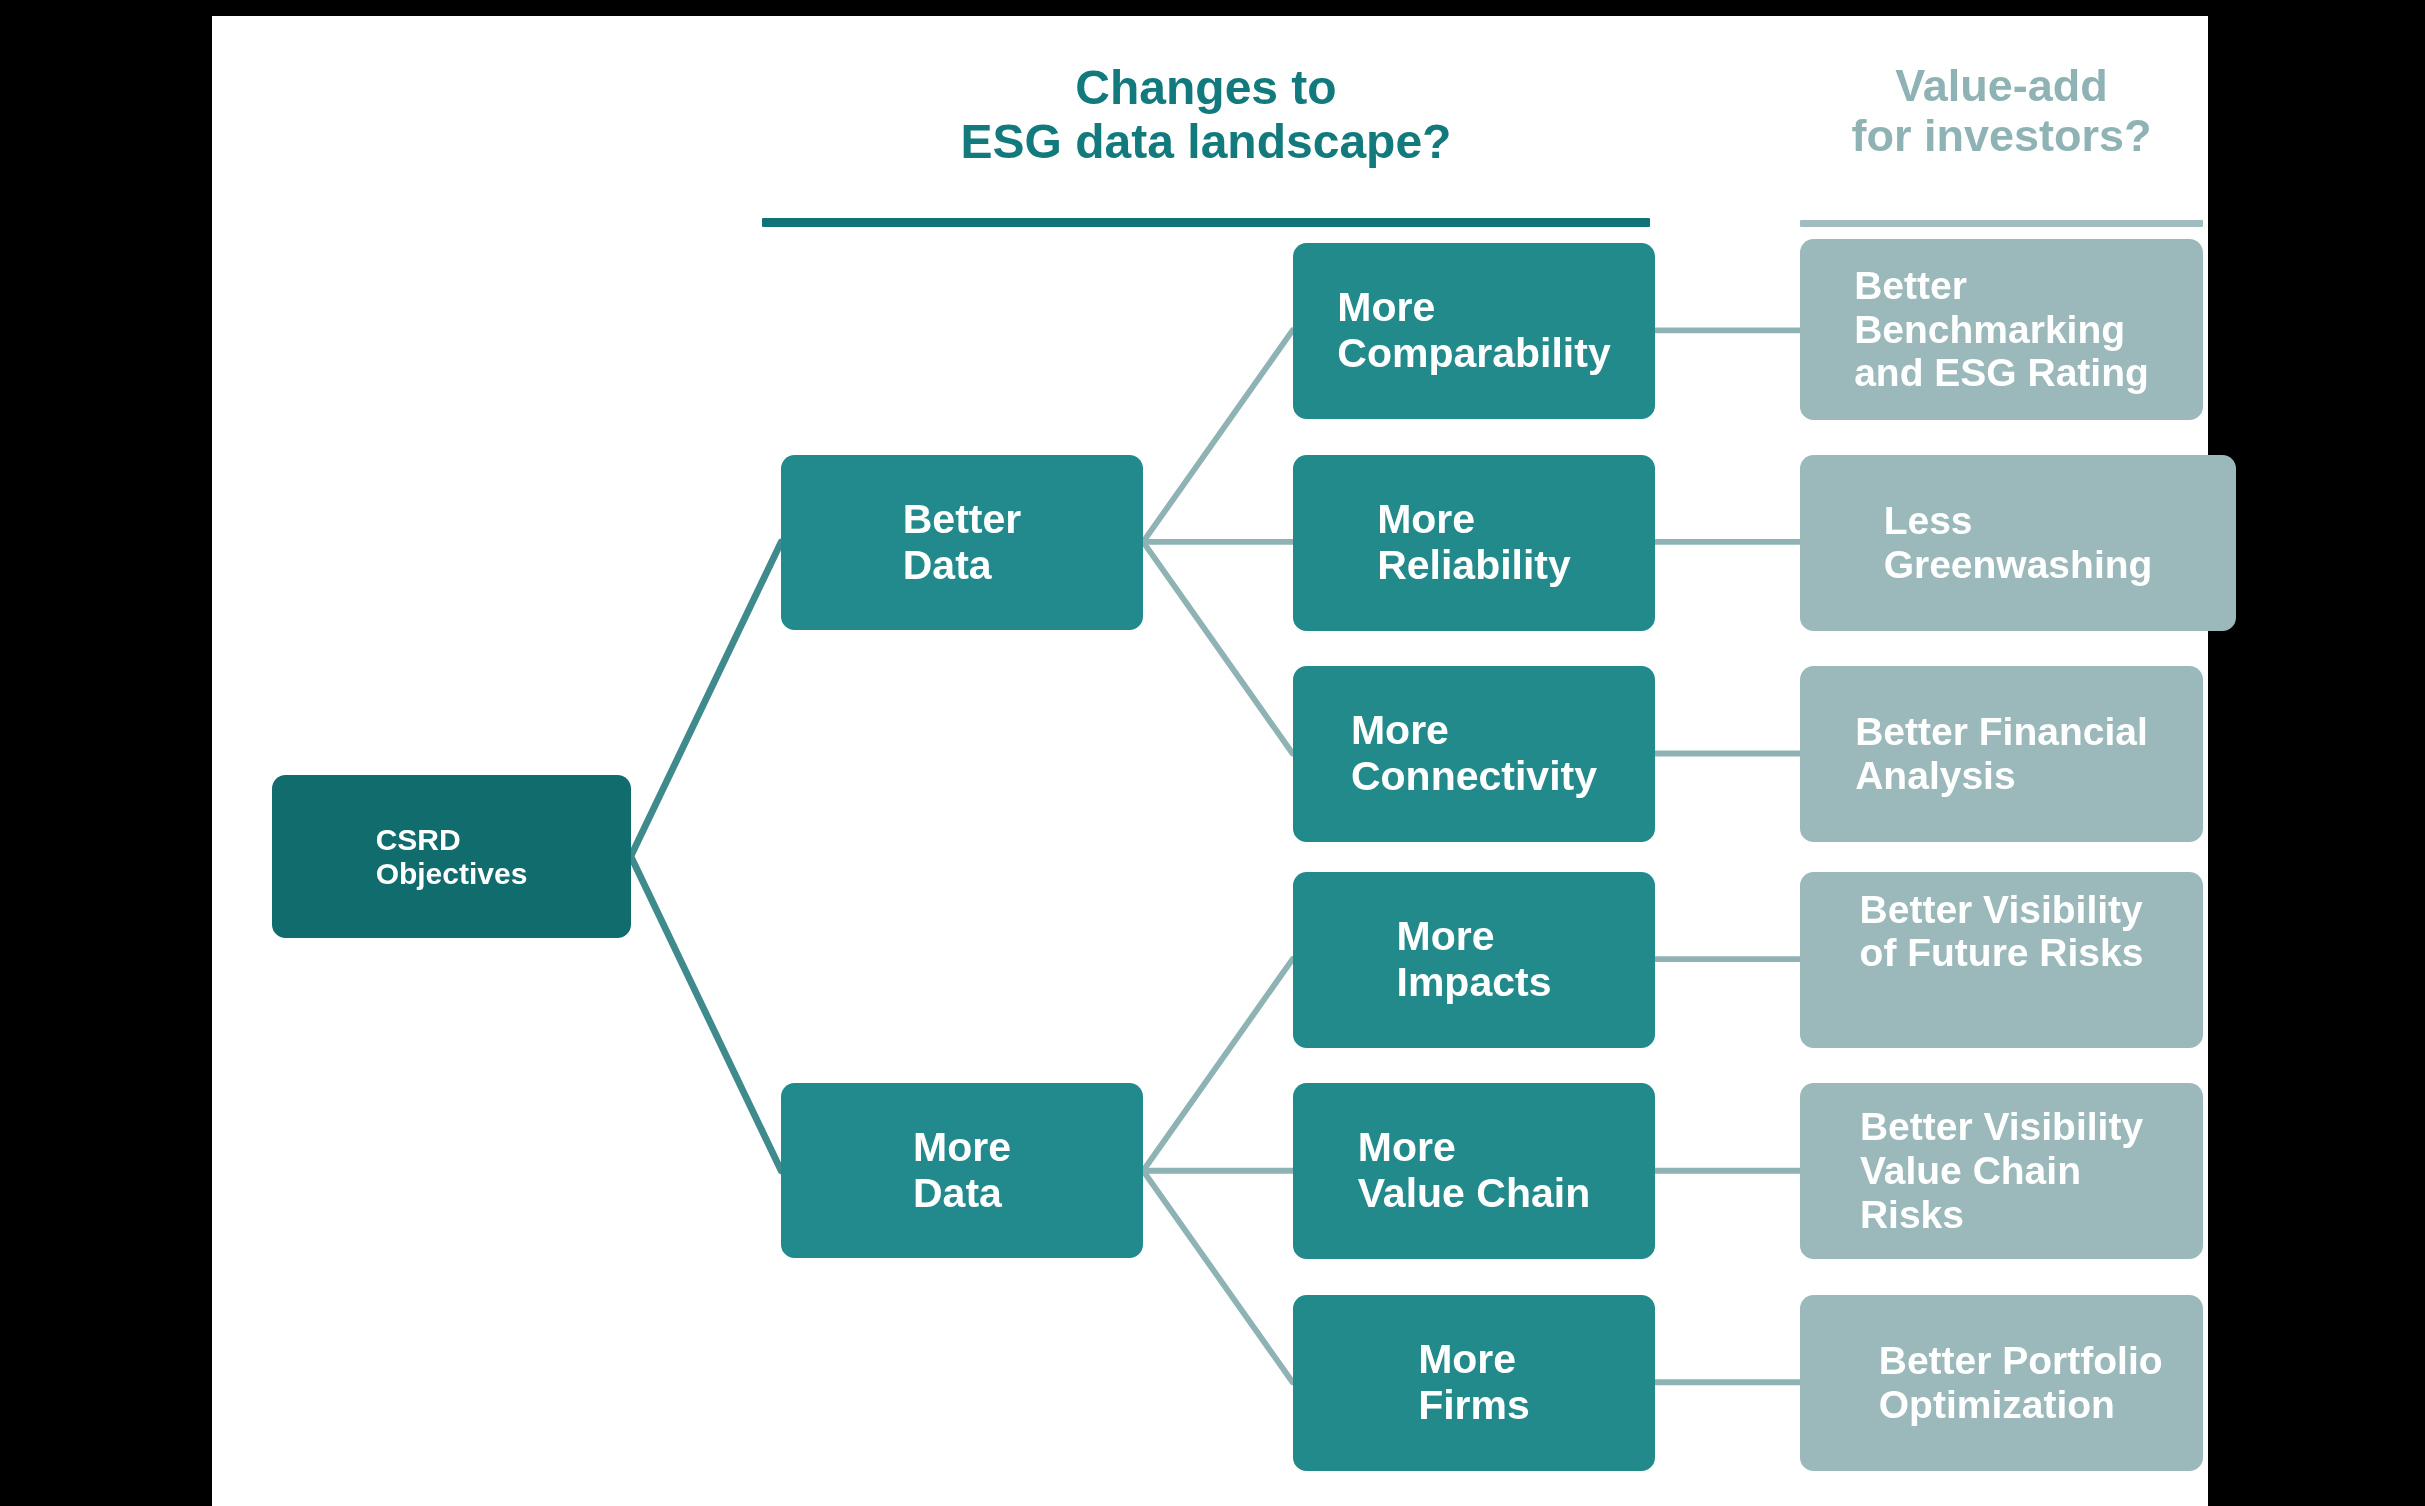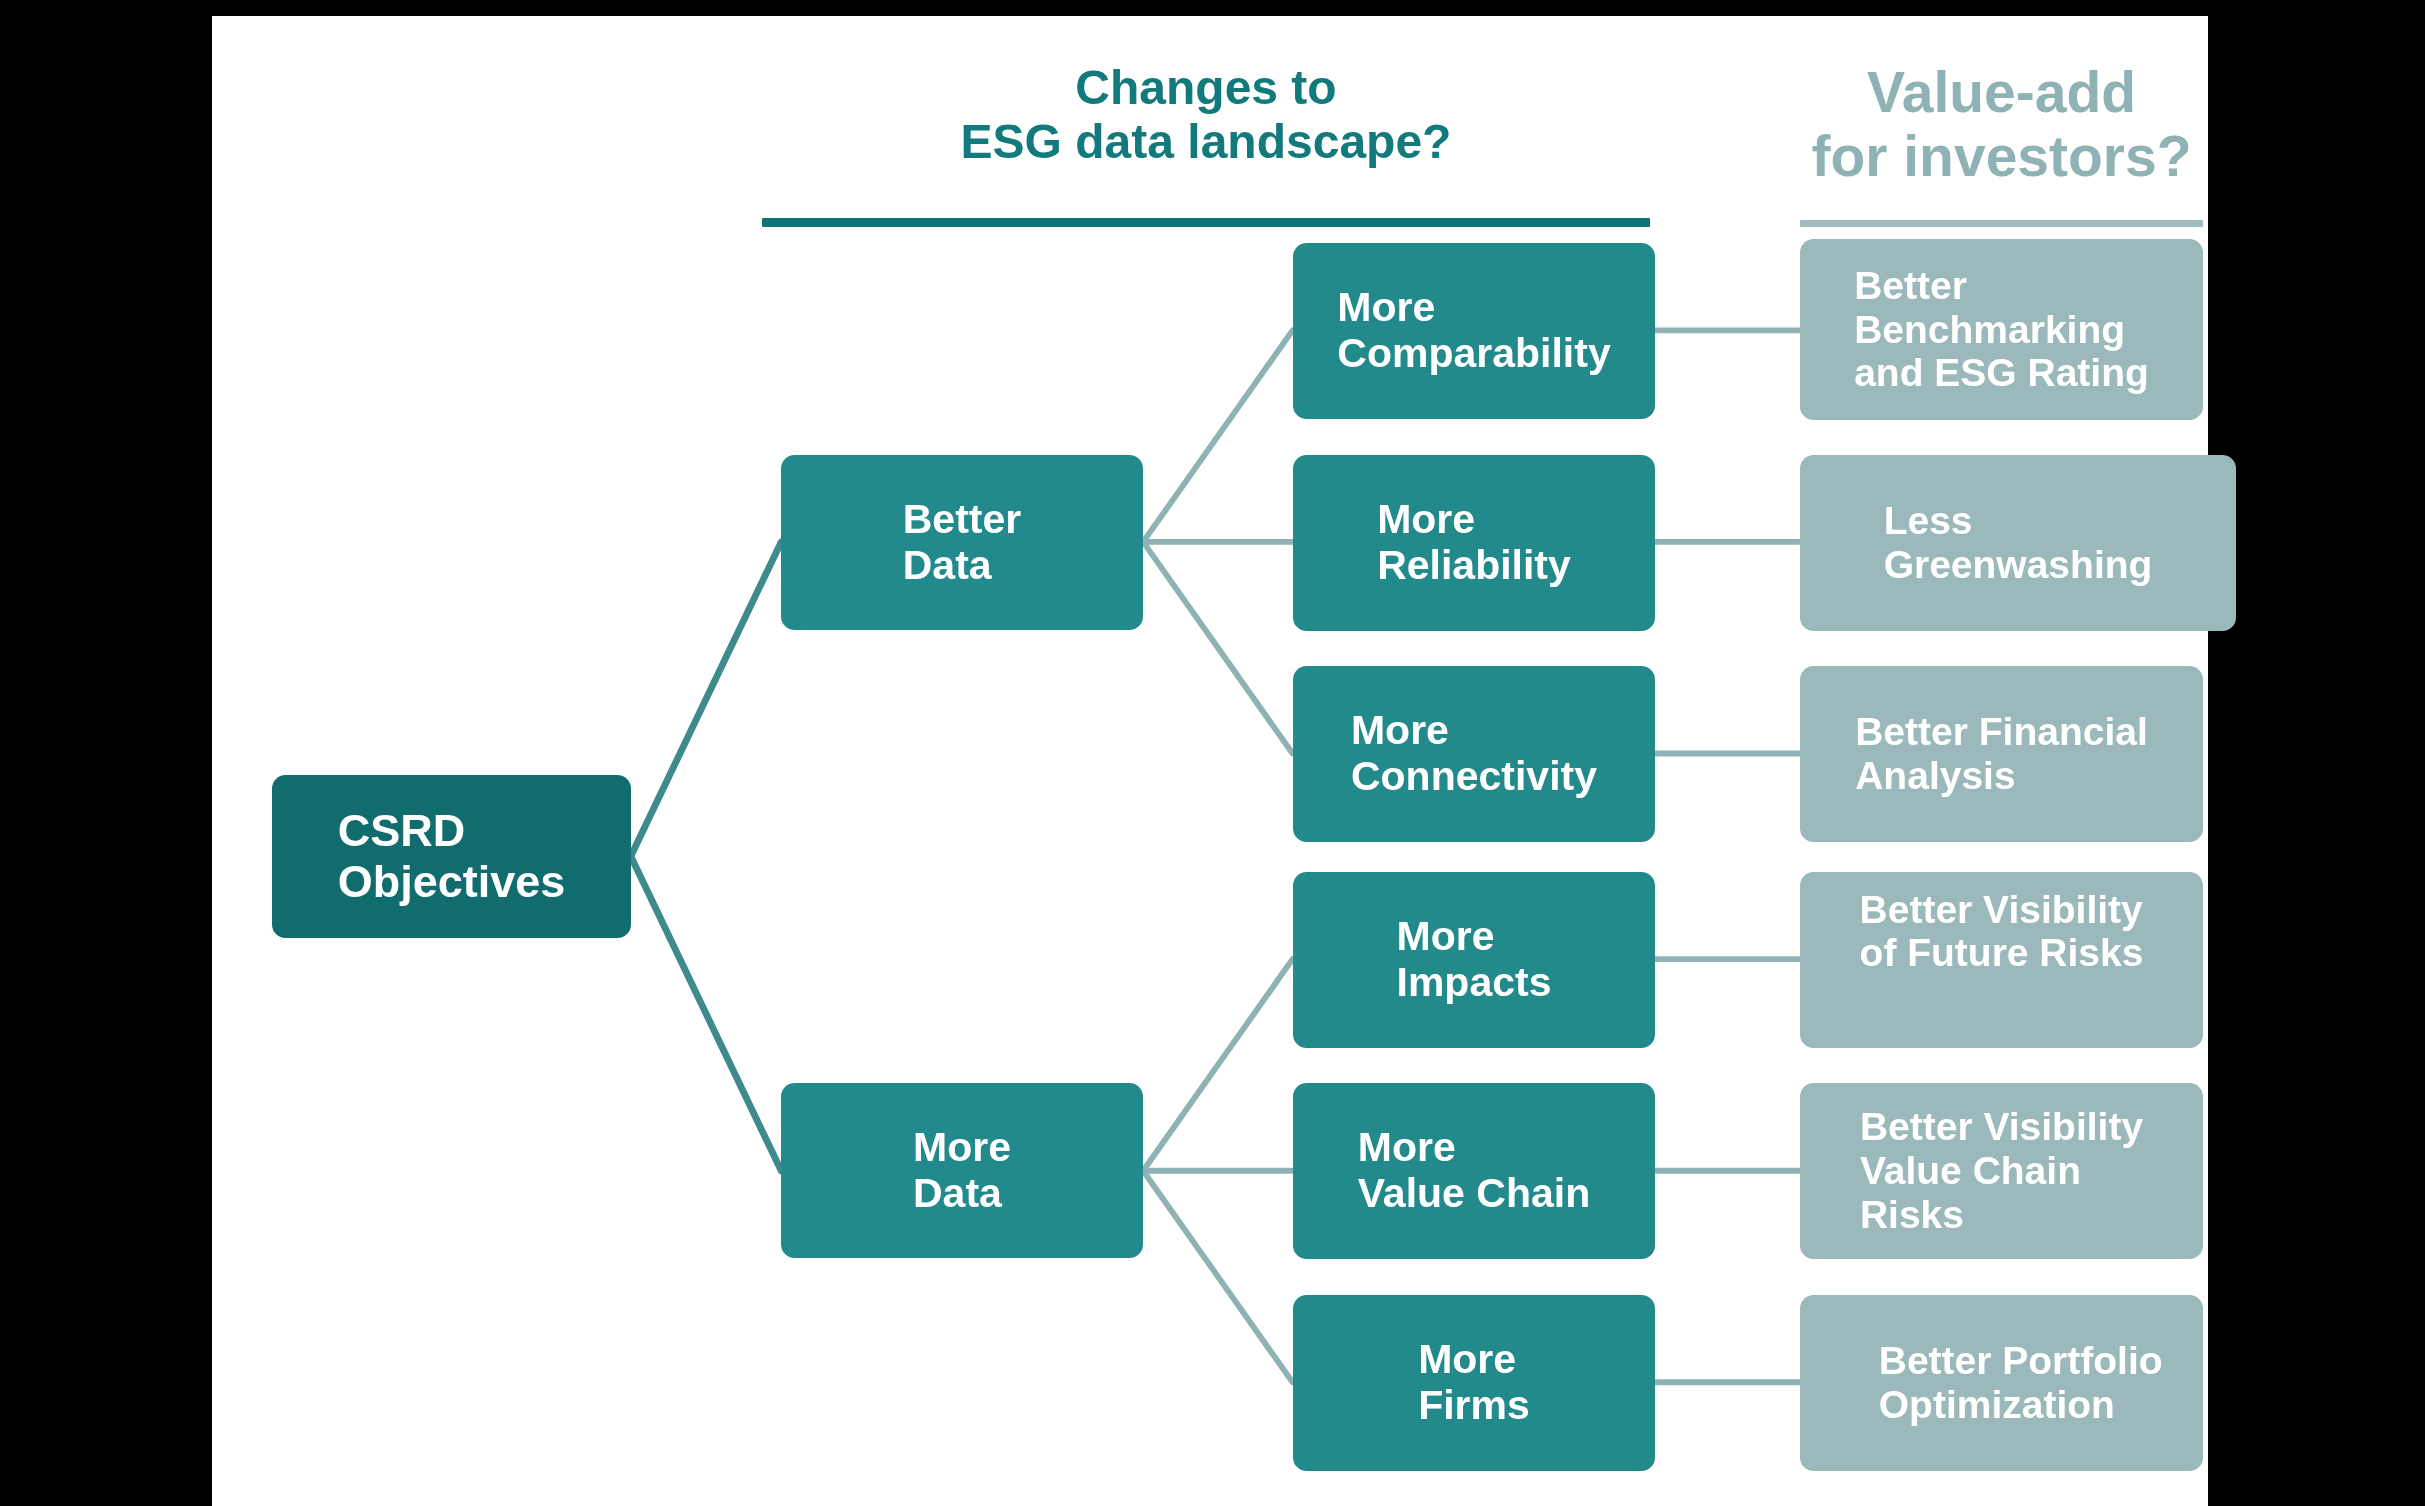--- a/index.html
+++ b/index.html
@@ -50,21 +50,21 @@
     left: 762px;
     top: 45px;
     width: 888px;
     font-size: 48px;
     color: #12797C;
   }
   #header-value {
     left: 1800px;
     top: 45px;
     width: 403px;
-    font-size: 57px;
+    font-size: 45px;
     color: #8FB2B5;
   }
   .rule {
     position: absolute;
     height: 8.7px;
     border-radius: 1px;
   }
   #rule-changes {
     left: 762px;
     top: 202px;
@@ -99,21 +99,21 @@
     display: flex;
     align-items: center;
     justify-content: center;
     text-align: left;
     line-height: 1.12;
     white-space: pre-line;
     padding: 3.9px 9.7px;
   }
   .node-root {
     background: #116C6E;
-    font-size: 45px;
+    font-size: 30px;
   }
   .node-mid {
     background: #228A8C;
     font-size: 41px;
   }
   .node-leaf {
     background: #238A8C;
     font-size: 41px;
   }
   .node-value {

